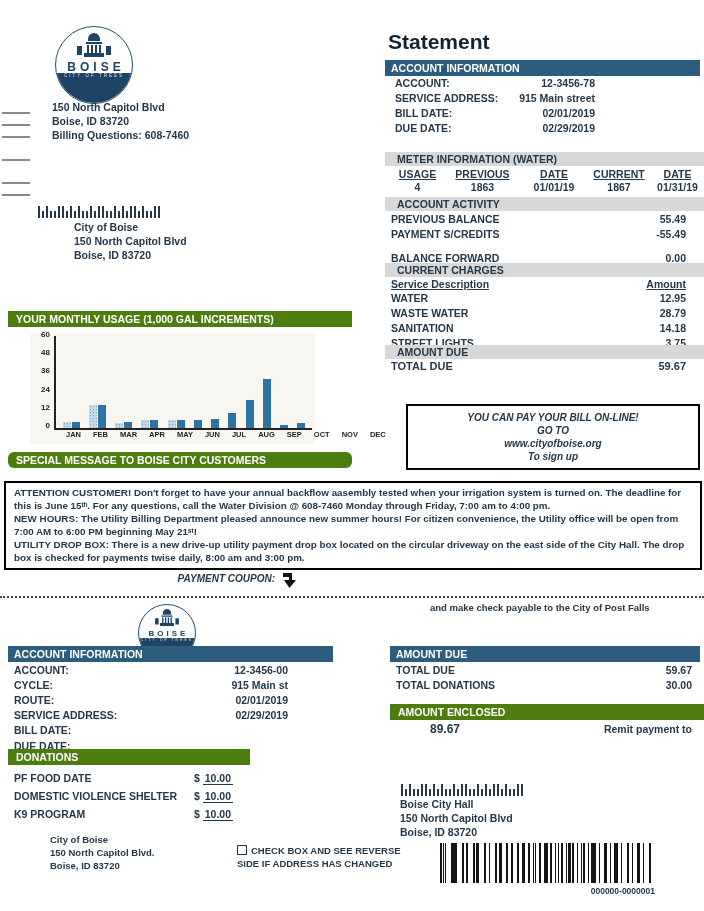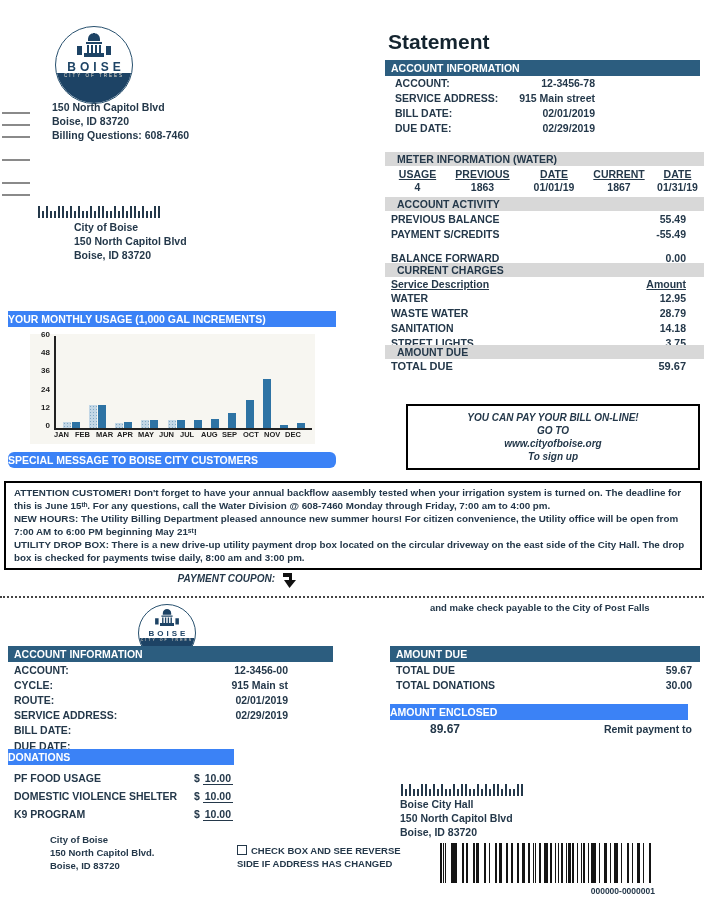--- a/index.html
+++ b/index.html
@@ -2,21 +2,21 @@
 <html><head>
 <meta charset="utf-8">
 <style>
   html,body{margin:0;padding:0;background:#fff;}
   .page{position:relative;width:704px;height:911px;background:#fff;overflow:hidden;
         font-family:"Liberation Sans",sans-serif;color:#24384a;}
   .abs{position:absolute;}
   .b{font-weight:bold;}
   .hdr-blue{background:#2c5d7f;color:#fff;font-weight:bold;font-size:10.5px;padding:2px 6px;}
   .hdr-gray{background:#d8d8d8;color:#24384a;font-weight:bold;font-size:10.5px;padding:1px 6px 1px 12px;}
-  .hdr-green{background:#3b82f6;color:#fff;font-weight:bold;font-size:10.5px;padding:2px 0;}
+  .hdr-green{background:#4d7c0f;color:#fff;font-weight:bold;font-size:10.5px;padding:2px 8px;}
   .kv{display:flex;justify-content:space-between;font-size:10.5px;font-weight:bold;padding:1.6px 5px 1.6px 10px;}
   .kv .val{text-align:right;}
   
   .logo{position:relative;border-radius:50%;overflow:hidden;background:#fff;border:1px solid #27506e;
         display:flex;flex-direction:column;align-items:center;}
   .logo--lg{width:76px;height:76px;}
   .logo--sm{width:56px;height:56px;}
   .logo-art{margin-top:6px;}
   .logo--sm .logo-art{margin-top:4px;}
   .logo-name{font-weight:bold;color:#1d4365;letter-spacing:4px;font-size:12px;line-height:12px;margin-left:4px;}
@@ -34,21 +34,21 @@
   .yaxis{position:absolute;left:0;top:-4px;width:20px;height:100px;display:flex;flex-direction:column;
          justify-content:space-between;align-items:flex-end;font-size:8px;font-weight:bold;color:#222;}
   .plot{position:absolute;left:24px;top:2px;width:252px;height:92px;border-left:2px solid #222;
         border-bottom:2px solid #222;display:flex;align-items:flex-end;justify-content:space-around;padding:0 2px;}
   .bar-group{display:flex;align-items:flex-end;gap:1px;height:100%;}
   .bar{width:8px;}
   .bar-solid{background:#2e73a4;}
   .bar-light{background:#c3d7e6;background-image:radial-gradient(#7fa8c4 32%,transparent 34%);background-size:3px 3px;}
   .xlabels{position:absolute;left:24px;top:96px;width:252px;display:flex;justify-content:space-around;
            font-size:7.5px;font-weight:bold;color:#222;}
-  .xlabels div{width:21px;text-align:left;}
+  .xlabels div{width:21px;text-align:right;margin-left:12px;}
   
   .msgbox{border:2px solid #000;padding:4px 8px;font-size:9.8px;line-height:12.9px;font-weight:bold;}
   .paybox{border:2px solid #000;text-align:center;font-style:italic;font-weight:bold;font-size:10px;
           line-height:13px;padding:5px 4px;}
   .perf{border-top:2px dotted #444;}
   .smalladdr{font-size:9.5px;font-weight:bold;line-height:13px;}
   .addr{font-size:10.5px;font-weight:bold;line-height:14px;}
   .donate-row{display:flex;font-size:10.5px;font-weight:bold;align-items:flex-end;height:18px;}
   .donate-row .dl{width:180px;padding-left:6px;}
   .donate-amt .u{border-bottom:1.2px solid #24384a;padding:0 2px;}
@@ -319,21 +319,21 @@
       </div>
     <div class="kv" style="padding-left:6px;height:12px;">
         <span>DUE DATE:</span>
         <span class="val"></span>
       </div>
   </div>
 
   <div class="abs hdr-green" style="left:8px;top:749px;width:226px;">DONATIONS</div>
   <div class="abs" style="left:8px;top:766px;width:250px;">
     <div class="donate-row">
-        <span class="dl">PF FOOD USAGE</span>
+        <span class="dl">PF FOOD DATE</span>
         <span class="donate-amt"><span>$</span> <span class="u">10.00</span></span>
       </div>
     <div class="donate-row">
         <span class="dl">DOMESTIC VIOLENCE SHELTER</span>
         <span class="donate-amt"><span>$</span> <span class="u">10.00</span></span>
       </div>
     <div class="donate-row">
         <span class="dl">K9 PROGRAM</span>
         <span class="donate-amt"><span>$</span> <span class="u">10.00</span></span>
       </div>

